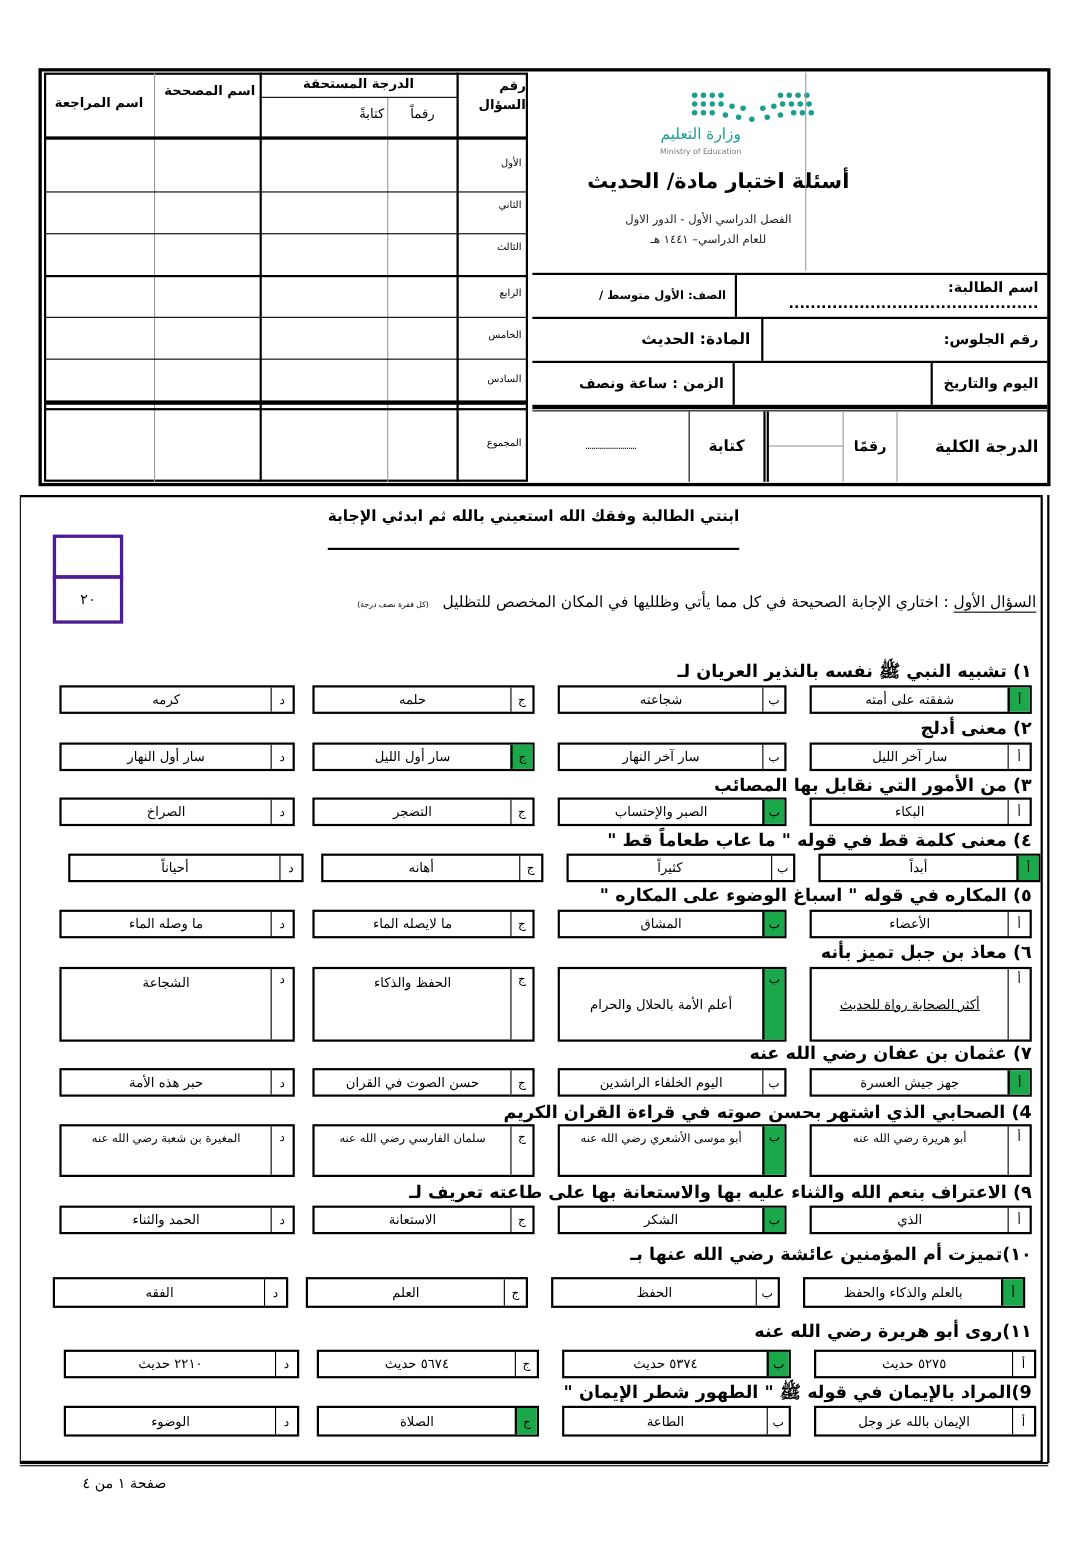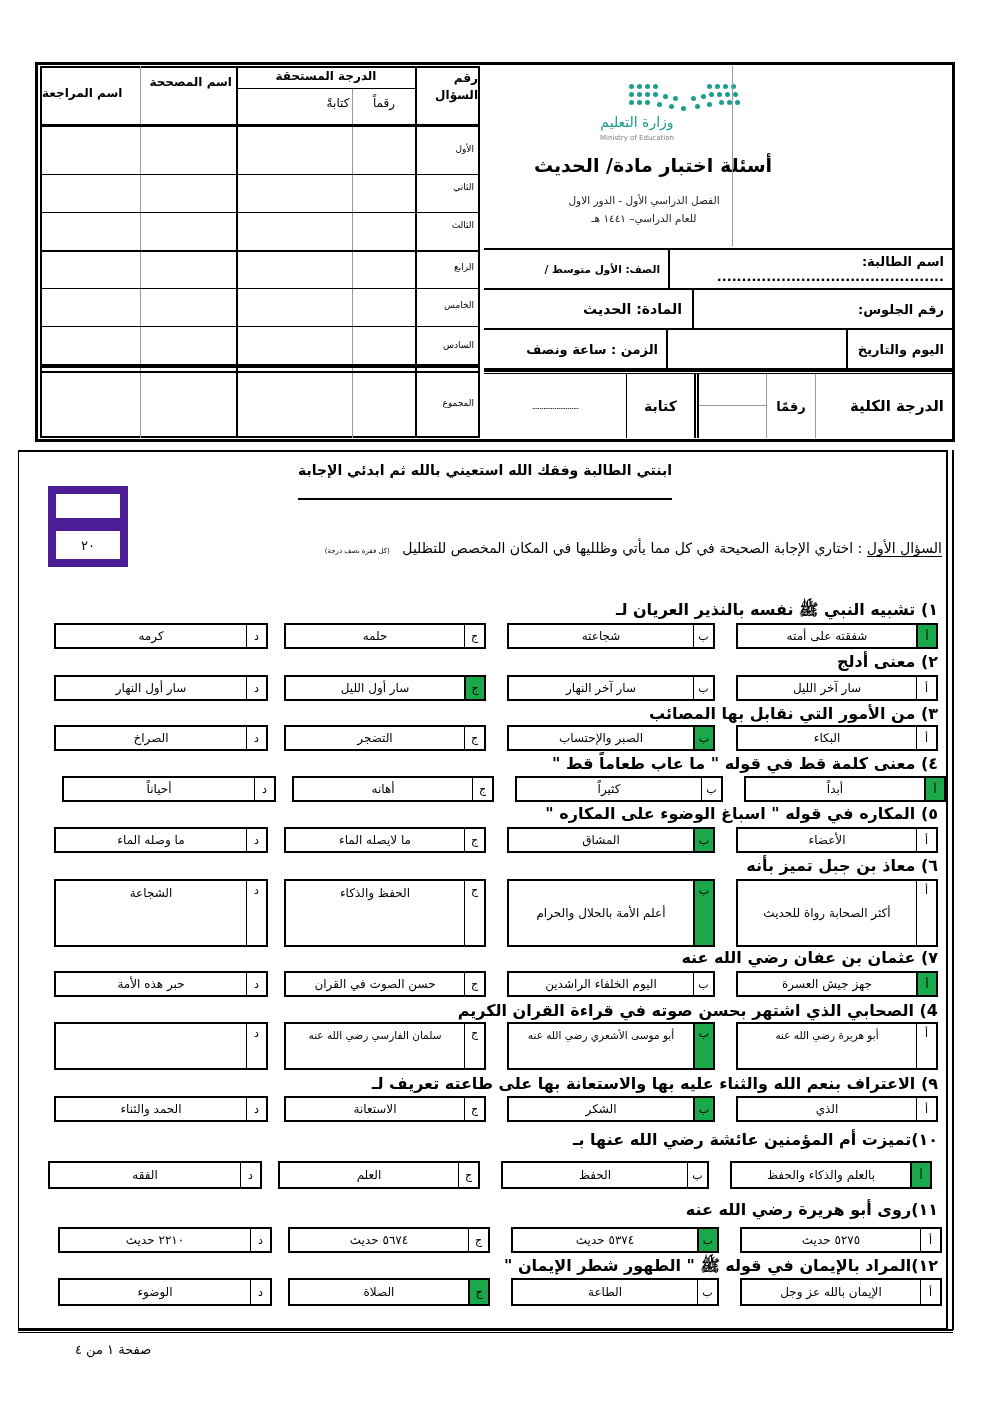--- a/index.html
+++ b/index.html
@@ -27,21 +27,21 @@
   .info-row { position:absolute; left: 484px; width: 468px; border-top: 2px solid #000; }
   .info-cell { position:absolute; top:0; bottom:0; display:flex; align-items:center; padding: 0 8px; font-weight: bold; font-size: 13px; }
   .info-sep { position:absolute; top:0; bottom:0; width:2px; background:#000; }
 
   
   .body-frame { left: 18px; top: 450px; width: 930px; height: 880px; border: 2px solid #000; border-left-width: 1px; }
   .body-frame-2 { left: 952px; top: 450px; width: 2px; height: 880px; background: #000; }
   .bottom-rule { left: 18px; top: 1329px; width: 935px; height: 4px; border-top: 2px solid #000; border-bottom: 1px solid #000; }
   .intro { left: 20px; top: 462px; width: 930px; text-align:center; font-size: 14px; font-weight: bold; }
   .intro span { border-bottom: 2px solid #000; padding-bottom: 20px; }
-  .score-box { left: 48px; width: 80px; border: 8px solid #4c1d95; }
+  .score-box { left: 48px; width: 64px; border: 3px solid #4c1d95; }
   .q-title { right: 50px; top: 540px; font-size: 14px; white-space: nowrap; }
   .q-title .lbl { border-bottom: 1px solid #000; }
   .q-note { font-size: 7px; margin-right: 8px; }
 
   .question { position:absolute; right: 54px; font-size: 16px; font-weight: bold; white-space: nowrap; }
   .opt { position:absolute; border: 2px solid #000; height: 26px; display:flex; direction: rtl; background:#fff; }
   .opt .ltr { width: 20px; border-left: 1px solid #000; display:flex; align-items:center; justify-content:center; font-size: 11px; flex-shrink:0; }
   .opt .ltr.correct { background:#1aa84a; border-left: 2px solid #000; }
   .opt .txt { flex:1; display:flex; align-items:center; justify-content:center; font-size: 12px; text-align:center; line-height: 1.35; padding: 0 4px; }
   .opt.tall { height: 66px; }
@@ -74,21 +74,21 @@
   <div class="gt-hline" style="left:0;top:222px;width:440px;"></div>
   <div class="gt-hline" style="left:0;top:260px;width:440px;"></div>
   <div class="gt-hline thick" style="left:0;top:298px;width:440px;height:4px;"></div>
   <div class="gt-hline" style="left:0;top:305px;width:440px;height:2px;"></div>
 
   <div style="position:absolute;left:378px;top:4px;width:60px;font-size:12px;font-weight:bold;text-align:right;line-height:1.4;">رقم السؤال</div>
   <div style="position:absolute;left:200px;top:3px;width:172px;font-size:12px;font-weight:bold;text-align:center;">الدرجة المستحقة</div>
   <div style="position:absolute;left:314px;top:30px;width:60px;font-size:12px;text-align:center;">رقماً</div>
   <div style="position:absolute;left:198px;top:30px;width:112px;font-size:12px;text-align:center;margin-left:44px;">كتابةً</div>
   <div style="position:absolute;left:102px;top:8px;width:90px;font-size:12px;font-weight:bold;text-align:right;line-height:1.4;">اسم المصححة</div>
-  <div style="position:absolute;left:2px;top:20px;width:96px;font-size:12px;font-weight:bold;text-align:left;">اسم المراجعة</div>
+  <div style="position:absolute;left:2px;top:20px;width:96px;font-size:12px;font-weight:bold;text-align:center;">اسم المراجعة</div>
 
   <div style="position:absolute;left:378px;top:78px;width:56px;font-size:9px;text-align:right;">الأول</div>
   <div style="position:absolute;left:378px;top:116px;width:56px;font-size:9px;text-align:right;">الثاني</div>
   <div style="position:absolute;left:378px;top:154px;width:56px;font-size:9px;text-align:right;">الثالث</div>
   <div style="position:absolute;left:378px;top:196px;width:56px;font-size:9px;text-align:right;">الرابع</div>
   <div style="position:absolute;left:378px;top:234px;width:56px;font-size:9px;text-align:right;">الخامس</div>
   <div style="position:absolute;left:378px;top:274px;width:56px;font-size:9px;text-align:right;">السادس</div>
   <div style="position:absolute;left:378px;top:332px;width:56px;font-size:9px;text-align:right;">المجموع</div>
 </div>
 
@@ -263,21 +263,21 @@
       <div class="ltr">ج</div>
       <div class="txt">ما لايصله الماء</div>
     </div>
     <div class="opt" style="right: 724px; width: 214px; top: 827px; height: 26px;">
       <div class="ltr">د</div>
       <div class="txt">ما وصله الماء</div>
     </div>
     <div class="question" style="top: 856px;">٦) معاذ بن جبل تميز بأنه</div>
     <div class="opt tall" style="right: 54px; width: 202px; top: 879px; height: 68px;">
       <div class="ltr" style="align-items: flex-start; padding-top: 3px;">أ</div>
-      <div class="txt" style="padding: 0px 20px;">أكثر الصحابة رواة للحديث</div>
+      <div class="txt" style="padding: 0px 20px; text-decoration: underline;">أكثر الصحابة رواة للحديث</div>
     </div>
     <div class="opt tall" style="right: 277px; width: 208px; top: 879px; height: 68px;">
       <div class="ltr correct" style="background: rgb(26, 168, 74); align-items: flex-start; padding-top: 3px;">ب</div>
       <div class="txt" style="padding: 0px 20px;">أعلم الأمة بالحلال والحرام</div>
     </div>
     <div class="opt tall" style="right: 506px; width: 202px; top: 879px; height: 68px;">
       <div class="ltr" style="align-items: flex-start; padding-top: 3px;">ج</div>
       <div class="txt top">الحفظ والذكاء</div>
     </div>
     <div class="opt tall" style="right: 724px; width: 214px; top: 879px; height: 68px;">
@@ -309,20 +309,21 @@
     <div class="opt mid" style="right: 277px; width: 208px; top: 1022px; height: 48px;">
       <div class="ltr correct" style="background: rgb(26, 168, 74); align-items: flex-start; padding-top: 3px;">ب</div>
       <div class="txt">أبو موسى الأشعري رضي الله عنه</div>
     </div>
     <div class="opt mid" style="right: 506px; width: 202px; top: 1022px; height: 48px;">
       <div class="ltr" style="align-items: flex-start; padding-top: 3px;">ج</div>
       <div class="txt">سلمان الفارسي رضي الله عنه</div>
     </div>
     <div class="opt mid" style="right: 724px; width: 214px; top: 1022px; height: 48px;">
       <div class="ltr" style="align-items: flex-start; padding-top: 3px;">د</div>
+      <div class="txt">المغيرة بن شعبة رضي الله عنه</div>
     </div>
     <div class="question" style="top: 1074px;">٩) الاعتراف بنعم الله والثناء عليه بها والاستعانة بها على طاعته تعريف لـ</div>
     <div class="opt" style="right: 54px; width: 202px; top: 1096px; height: 26px;">
       <div class="ltr">أ</div>
       <div class="txt">الذي</div>
     </div>
     <div class="opt" style="right: 277px; width: 208px; top: 1096px; height: 26px;">
       <div class="ltr correct" style="background: rgb(26, 168, 74);">ب</div>
       <div class="txt">الشكر</div>
     </div>
@@ -361,21 +362,21 @@
       <div class="txt">٥٣٧٤ حديث</div>
     </div>
     <div class="opt" style="right: 502px; width: 202px; top: 1227px; height: 26px;">
       <div class="ltr">ج</div>
       <div class="txt">٥٦٧٤ حديث</div>
     </div>
     <div class="opt" style="right: 720px; width: 214px; top: 1227px; height: 26px;">
       <div class="ltr">د</div>
       <div class="txt">٢٢١٠ حديث</div>
     </div>
-    <div class="question" style="top: 1256px;">١٢)المراد بالإيمان في قوله ﷺ " الطهور شطر الإيمان "</div>
+    <div class="question" style="top: 1256px;">9)المراد بالإيمان في قوله ﷺ " الطهور شطر الإيمان "</div>
     <div class="opt" style="right: 50px; width: 202px; top: 1278px; height: 28px;">
       <div class="ltr">أ</div>
       <div class="txt">الإيمان بالله عز وجل</div>
     </div>
     <div class="opt" style="right: 273px; width: 208px; top: 1278px; height: 28px;">
       <div class="ltr">ب</div>
       <div class="txt">الطاعة</div>
     </div>
     <div class="opt" style="right: 502px; width: 202px; top: 1278px; height: 28px;">
       <div class="ltr correct" style="background: rgb(26, 168, 74);">ج</div>

